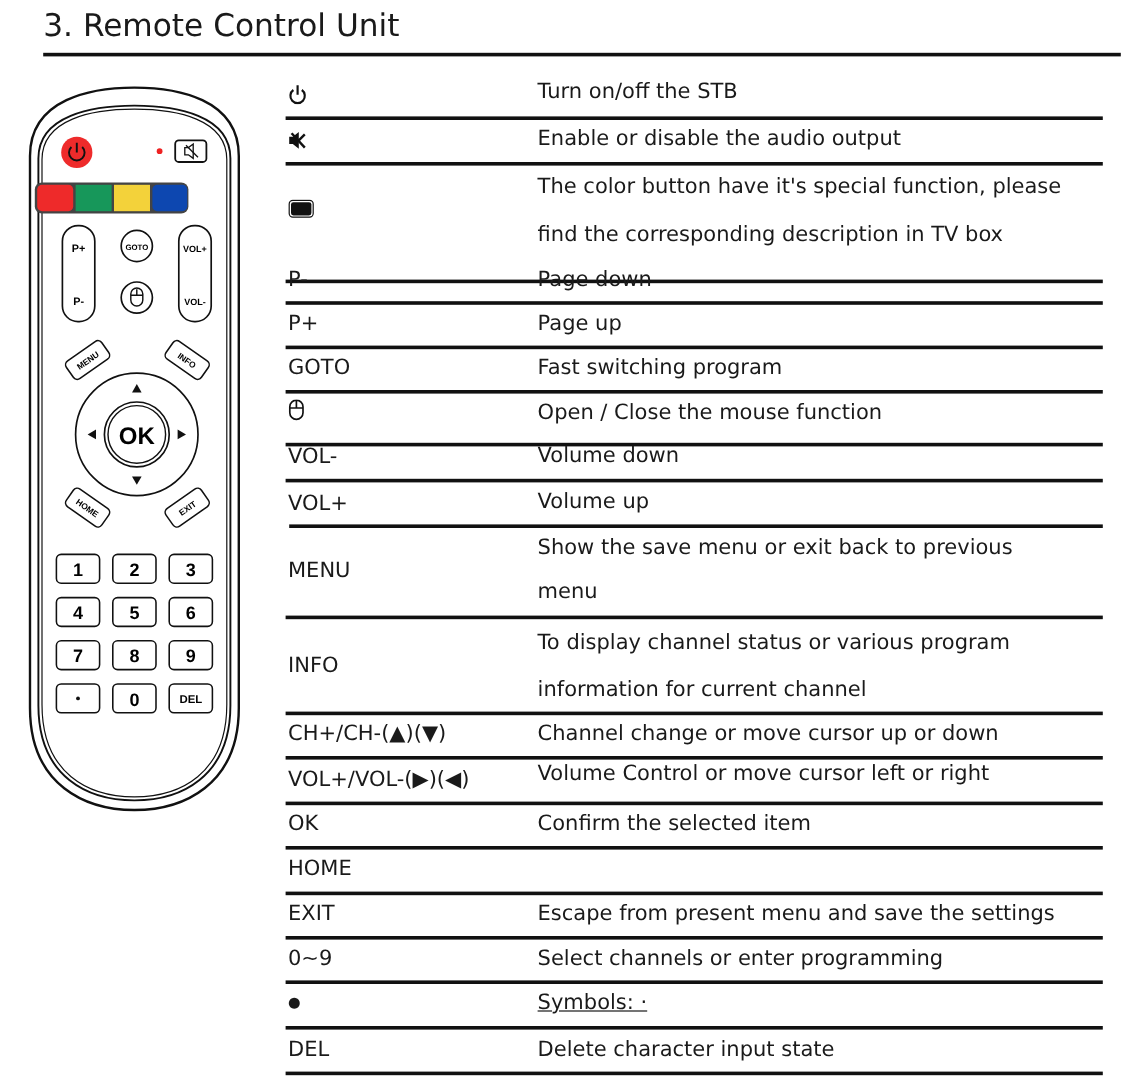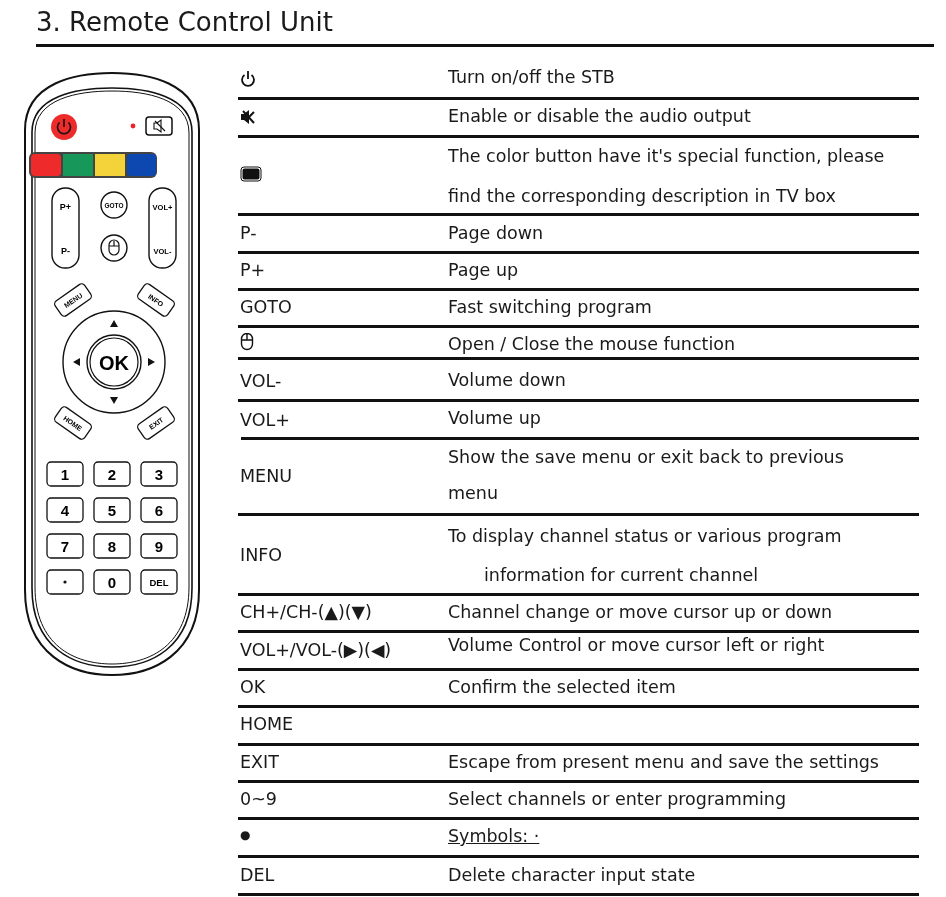--- a/index.html
+++ b/index.html
@@ -142,21 +142,21 @@
     <span class="key" style="top:9px;">
       <svg width="16" height="16" viewBox="0 0 16 16">
           <path d="M1,5 h3 l5,-4 v14 l-5,-4 h-3 z" fill="#111"></path>
           <line x1="3" y1="2" x2="14" y2="14" stroke="#111" stroke-width="2"></line>
           <line x1="14" y1="3" x2="9" y2="8" stroke="#111" stroke-width="2"></line>
         </svg>
     </span>
     <span class="desc" style="top:6px;">Enable or disable the audio output</span>
   </div>
 
-  <div class="row" style="top:78px;height:78px;">
+  <div class="row" style="top:78px;height:98px;">
     <span class="key" style="top:28px;">
       <svg width="22" height="16" viewBox="0 0 22 16">
           <rect x="1" y="1" width="20" height="14" rx="3" fill="#fff" stroke="#111" stroke-width="1"></rect>
           <rect x="2.5" y="2.5" width="17" height="11" rx="2" fill="#111"></rect>
         </svg>
     </span>
     <span class="desc desc2" style="top:-2px;">The color button have it's special function, please</span>
     <span class="desc desc2" style="top:38px;">find the corresponding description in TV box</span>
   </div>
 
@@ -168,21 +168,21 @@
   <div class="row" style="top:194px;height:37px;">
     <span class="key" style="top:6px;">P+</span>
     <span class="desc" style="top:6px;">Page up</span>
   </div>
 
   <div class="row" style="top:231px;height:37px;">
     <span class="key" style="top:6px;">GOTO</span>
     <span class="desc" style="top:6px;">Fast switching program</span>
   </div>
 
-  <div class="row" style="top:268px;height:32px;">
+  <div class="row" style="top:268px;height:44px;">
     <span class="key" style="top:5px;">
       <svg width="14" height="18" viewBox="0 0 14 18">
           <path d="M1.5,6 v5 a5.5,5.5 0 0 0 11,0 v-5 a5.5,5.5 0 0 0 -11,0 z M1.5,7 h11 M7,1 v6" fill="none" stroke="#111" stroke-width="1.4"></path>
         </svg>
     </span>
     <span class="desc" style="top:6px;">Open / Close the mouse function</span>
   </div>
 
   <div class="row" style="top:304px;height:38px;">
     <span class="key" style="top:7px;">VOL-</span>
@@ -196,21 +196,21 @@
 
   <div class="row" style="top:380px;height:76px;">
     <span class="key" style="top:26px;">MENU</span>
     <span class="desc desc2" style="top:-3px;">Show the save menu or exit back to previous</span>
     <span class="desc desc2" style="top:33px;">menu</span>
   </div>
 
   <div class="row" style="top:456px;height:80px;">
     <span class="key" style="top:29px;">INFO</span>
     <span class="desc desc2" style="top:0px;text-align:center;">To display channel status or various program</span>
-    <span class="desc desc2" style="top:39px;margin-left:36px;">information for current channel</span>
+    <span class="desc desc2" style="top:39px;">information for current channel</span>
   </div>
 
   <div class="row" style="top:536px;height:37px;">
     <span class="key" style="top:6px;">CH+/CH-(▲)(▼)</span>
     <span class="desc" style="top:6px;">Channel change or move cursor up or down</span>
   </div>
 
   <div class="row" style="top:573px;height:38px;">
     <span class="key" style="top:7px;">VOL+/VOL-(▶)(◀)</span>
     <span class="desc" style="top:2px;">Volume Control or move cursor left or right</span>

